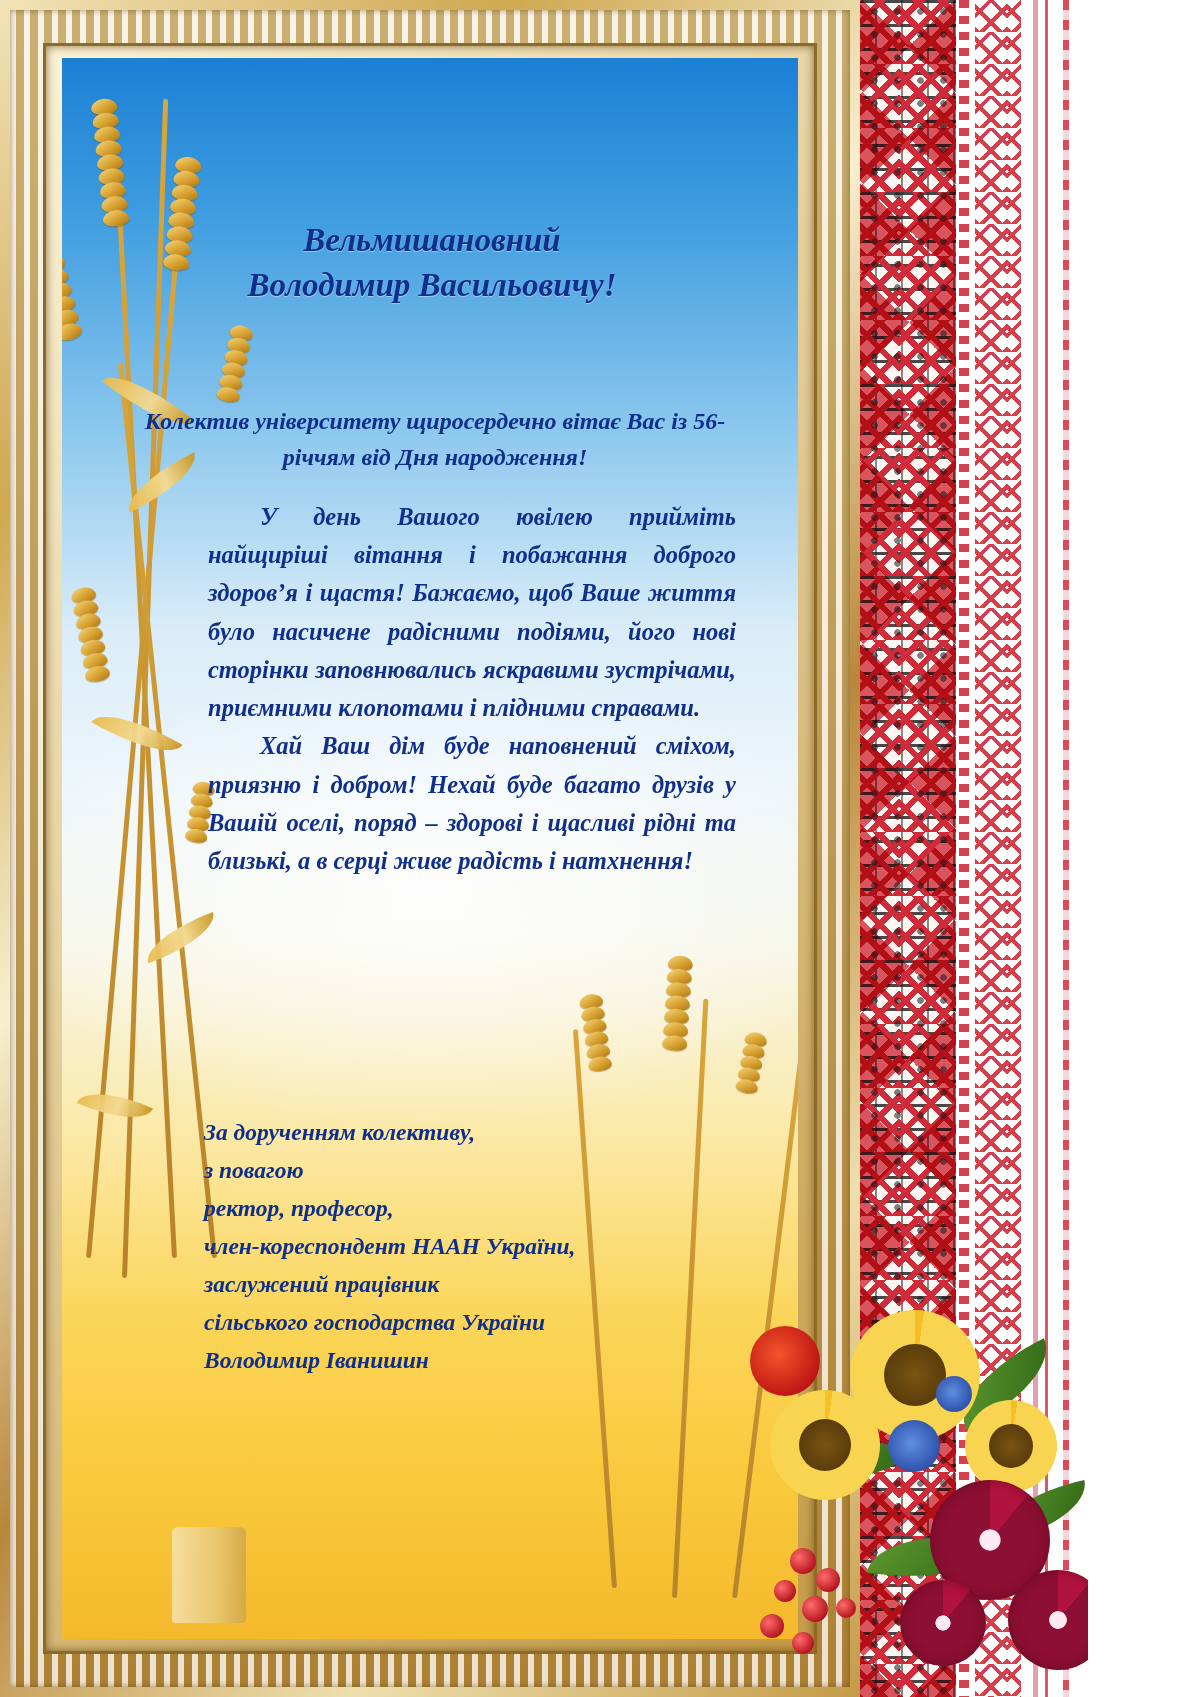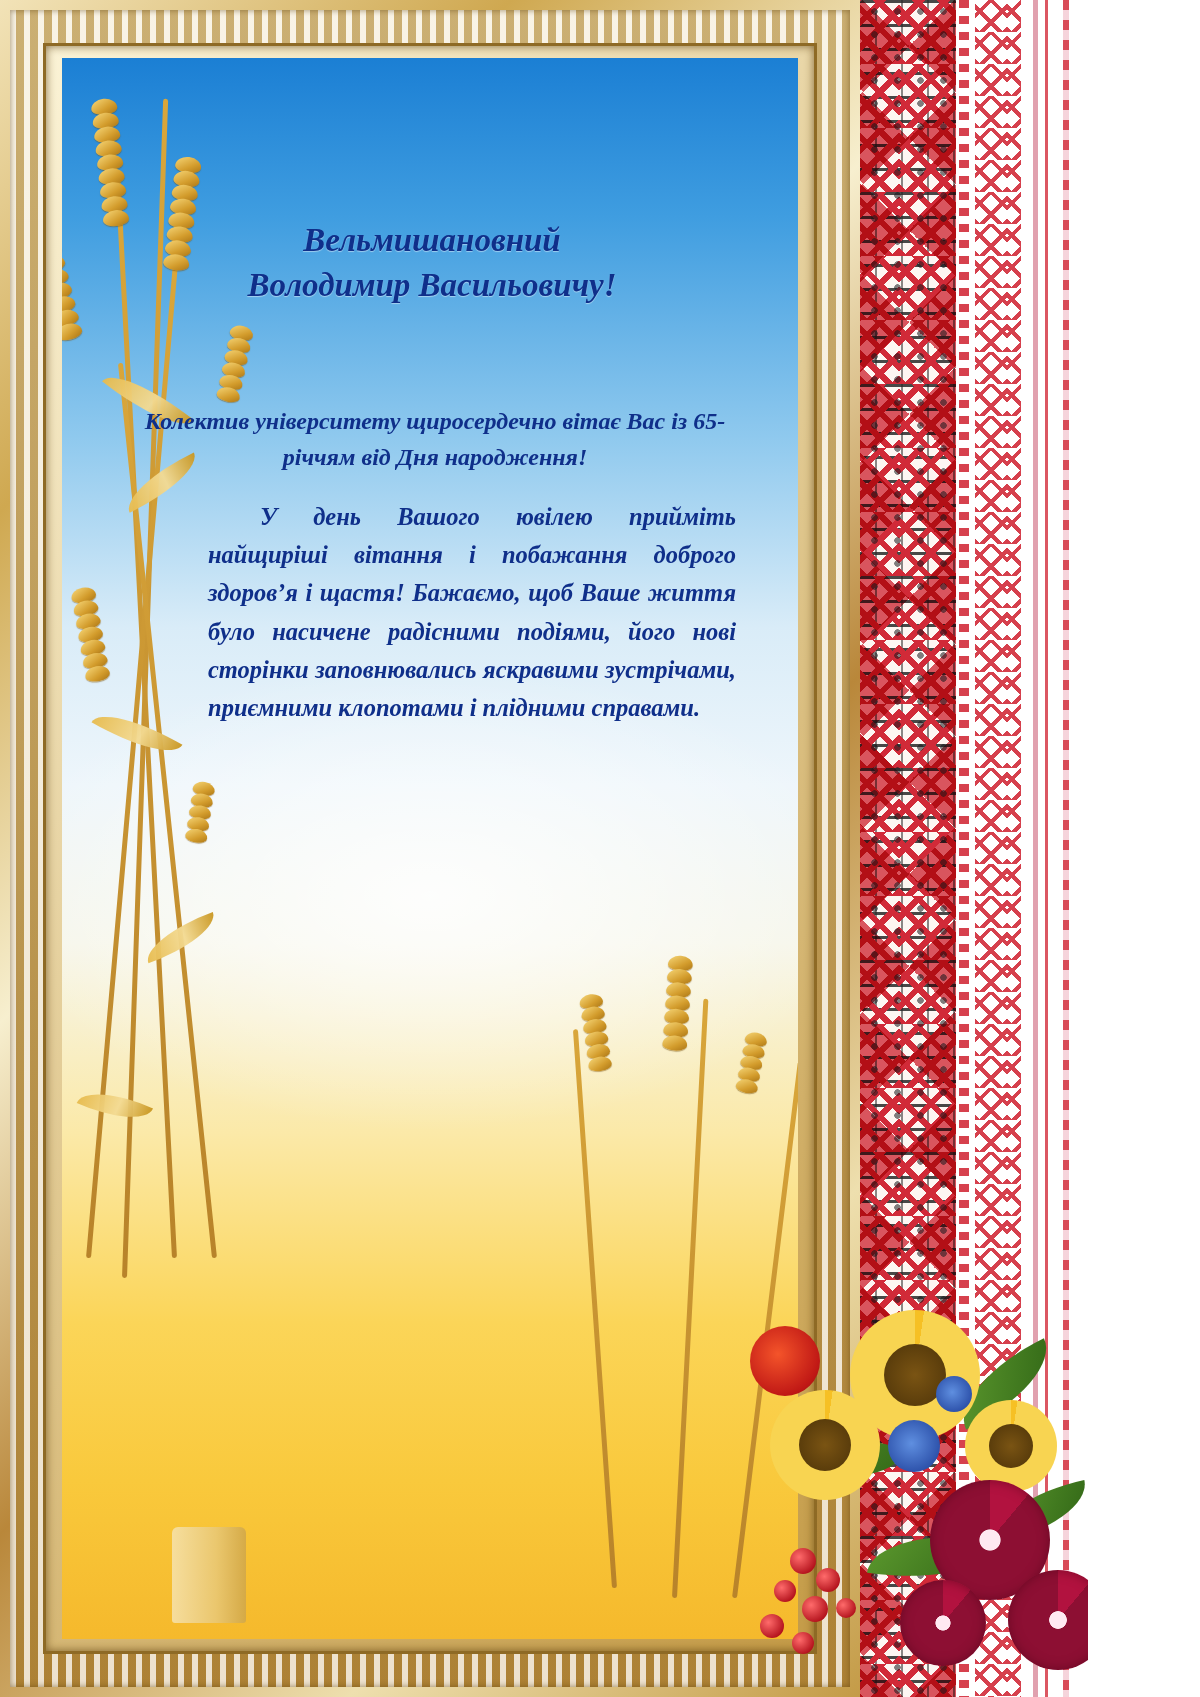--- a/index.html
+++ b/index.html
@@ -442,26 +442,36 @@
     <div style="position:absolute; left:110px; bottom:16px; width:74px; height:96px;
                 background:linear-gradient(90deg,#f6e3b0,#e8c878 60%,#cfa64a);
                 border-radius:6px 6px 3px 3px; opacity:.85;"></div>
 
     <div class="text-layer">
       <div class="salutation">
         <div>Вельмишановний</div>
         <div>Володимир Васильовичу!</div>
       </div>
 
-      <div class="lead">Колектив університету щиросердечно вітає Вас із 65-річчям від Дня народження!</div>
+      <div class="lead">Колектив університету щиросердечно вітає Вас із 56-річчям від Дня народження!</div>
 
       <div class="body">
         <p>У день Вашого ювілею прийміть найщиріші вітання і побажання доброго здоров’я і щастя! Бажаємо, щоб Ваше життя було насичене радісними подіями, його нові сторінки заповнювались яскравими зустрічами, приємними клопотами і плідними справами.</p>
-      </div>
-
+        <p>Хай Ваш дім буде наповнений сміхом, приязню і добром! Нехай буде багато друзів у Вашій оселі, поряд – здорові  і щасливі рідні та близькі, а в серці живе   радість і натхнення!</p>
+      </div>
+
+      <div class="signature">
+        <div>За дорученням колективу,</div>
+        <div>з повагою</div>
+        <div>ректор, професор,</div>
+        <div>член-кореспондент НААН України,</div>
+        <div>заслужений працівник</div>
+        <div>сільського господарства України</div>
+        <div>Володимир Іванишин</div>
+      </div>
     </div>
   </div>
 
   <div class="flowers" style="left:740px; top:1280px; width:420px; height:420px;">
     <div class="leaf" style="left:40px; top:150px; width:120px; height:54px; transform:rotate(18deg);"></div>
     <div class="leaf" style="left:210px; top:80px; width:110px; height:48px; transform:rotate(-26deg);"></div>
     <div class="leaf" style="left:130px; top:250px; width:130px; height:52px; transform:rotate(8deg);"></div>
     <div class="leaf" style="left:250px; top:210px; width:100px; height:44px; transform:rotate(-12deg);"></div>
 
     <div class="sunflower" style="left:110px; top:30px; width:130px; height:130px;"></div>

